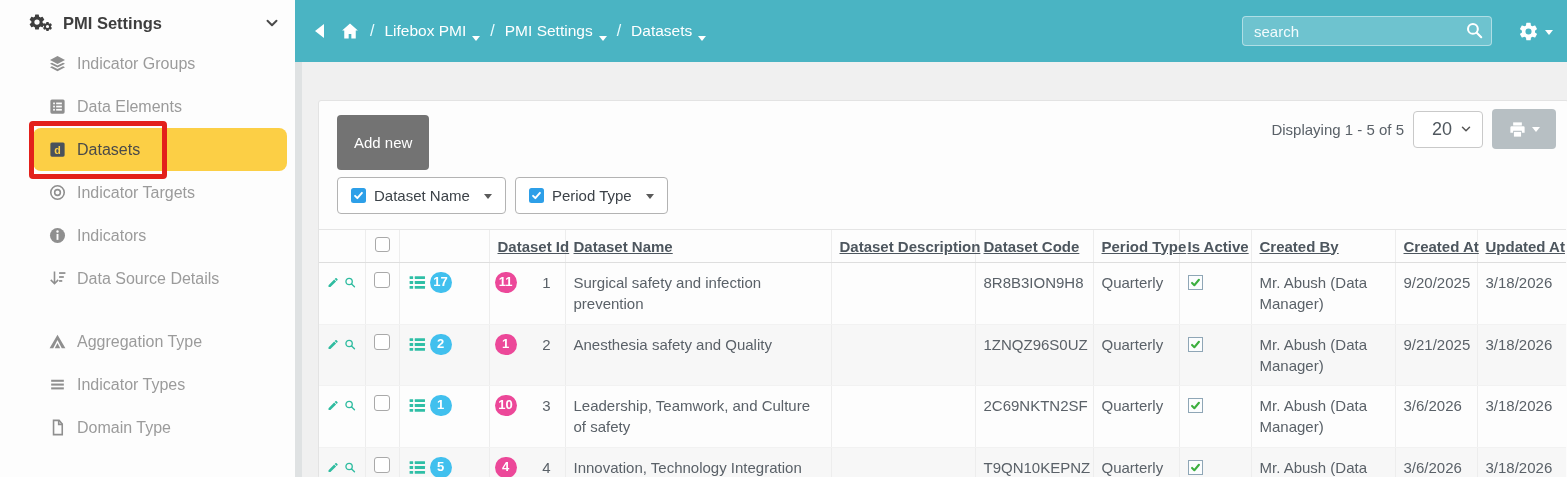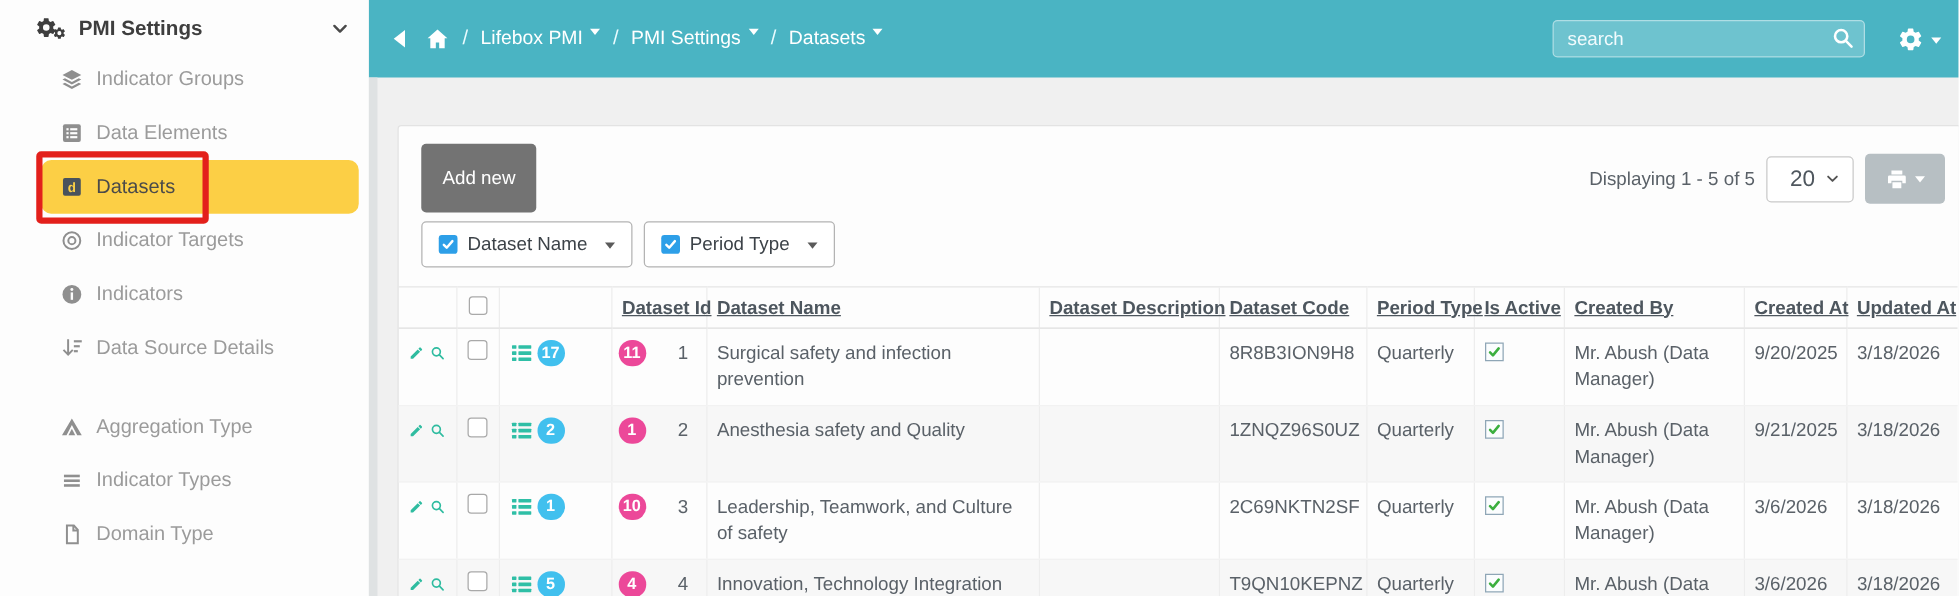--- a/index.html
+++ b/index.html
@@ -35,21 +35,21 @@
   
   .main { position:relative; flex:1; background:#f0f0f0; height:477px; overflow:hidden; }
 
   
   .topbar { position:absolute; top:0; left:0; right:0; height:62px; background:#4ab4c3;
             display:flex; align-items:center; padding:0 14px 0 20px; color:#fff; }
   .topbar .back { width:0; height:0; border-top:7px solid transparent; border-bottom:7px solid transparent;
                   border-right:9px solid #fff; margin-right:16px; cursor:pointer; }
   .topbar .home { width:20px; height:20px; color:#fff; cursor:pointer; }
   .topbar .slash { margin:0 10px; font-size:16px; color:#eafcff; }
-  .crumb { display:flex; align-items:flex-start; font-size:15.5px; color:#ffffff; cursor:pointer; white-space:nowrap; }
+  .crumb { display:flex; align-items:flex-end; font-size:15.5px; color:#ffffff; cursor:pointer; white-space:nowrap; }
   .caret { display:inline-block; width:0; height:0; border-left:4.5px solid transparent;
            border-right:4.5px solid transparent; border-top:5.5px solid currentColor;
            margin-left:6px; position:relative; top:1px; }
   .topbar .spacer { flex:1; }
   .searchwrap { position:relative; width:250px; height:30px; margin-right:26px; }
   .searchwrap input { width:100%; height:100%; background:rgba(255,255,255,0.20);
                       border:1px solid rgba(255,255,255,0.45); border-radius:4px;
                       color:#fff; font-size:15px; padding:0 34px 0 11px; outline:none;
                       font-family:"Liberation Sans", sans-serif; }
   .searchwrap input::placeholder { color:#f2fbfd; opacity:1; }
@@ -61,21 +61,21 @@
   .scroll-strip { position:absolute; left:0; top:62px; width:7px; bottom:0; background:#dfe2e3; }
 
   
   .card { position:absolute; left:23px; top:100px; right:-2px; bottom:-2px;
           background:#fdfdfd; border:1px solid #e3e3e3; border-radius:3px; }
 
   .btn-addnew { display:inline-block; margin:14px 0 0 18px; padding:19px 17px; background:#737373;
                 color:#fff; font-size:15px; border:none; border-radius:4px; cursor:pointer;
                 font-family:"Liberation Sans", sans-serif; }
 
-  .display-group { position:absolute; top:22px; right:12px; display:flex; align-items:center; gap:9px; }
+  .display-group { position:absolute; top:8px; right:12px; display:flex; align-items:center; gap:9px; }
   .display-text { font-size:15px; color:#5a6168; }
   .page-select { width:70px; height:37px; border:1px solid #c9c9c9; border-radius:4px; background:#fff;
                  display:flex; align-items:center; justify-content:space-between;
                  padding:0 10px 0 18px; font-size:18px; color:#4f575e; cursor:pointer; }
   .page-select .chev { width:12px; height:12px; color:#555; }
   .btn-print { width:64px; height:40px; background:#b7bfc3; border:none; border-radius:4px;
                display:flex; align-items:center; justify-content:center; gap:5px; cursor:pointer; color:#fff; }
   .btn-print svg { width:19px; height:19px; }
   .caret-sm { display:inline-block; width:0; height:0; border-left:4px solid transparent;
               border-right:4px solid transparent; border-top:5px solid currentColor; }

